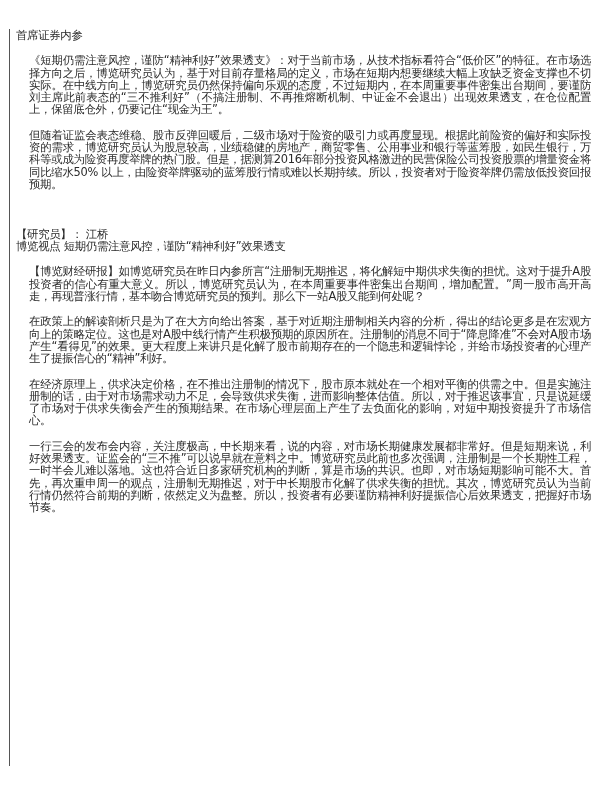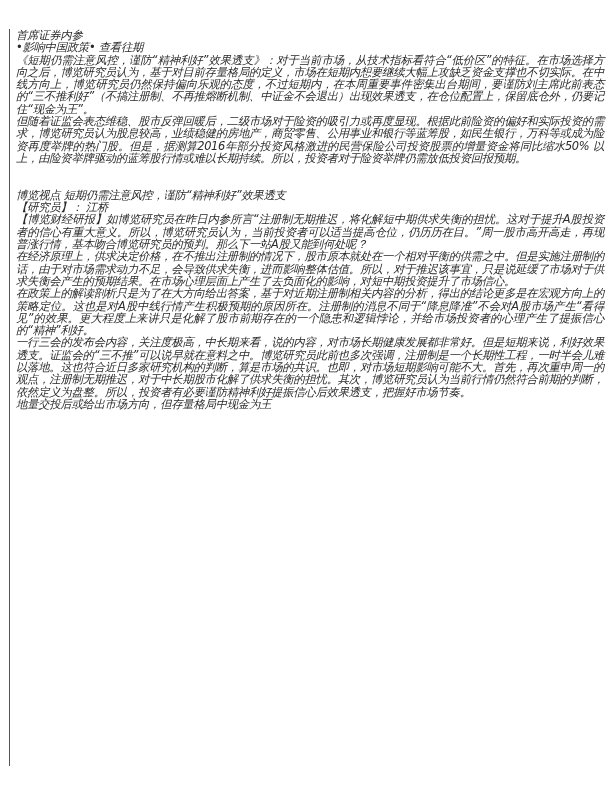--- a/index.html
+++ b/index.html
@@ -1,41 +1,37 @@
 <!DOCTYPE html>
 <html><head>
 <meta charset="utf-8">
 <style>
   html, body { margin: 0; padding: 0; background: #ffffff; }
   body { width: 612px; height: 792px; position: relative; overflow: hidden;
          font-family: "DejaVu Sans", "Liberation Sans", sans-serif; color: #2a2a2a; }
   .page { position: absolute; left: 9px; top: 29px; width: 594px; height: 737px;
-          border-left: 1px solid #555555; font-style: italic; }
+          border-left: 1px solid #555555; }
   .content { position: absolute; left: 6px; top: 0; width: 588px;
              font-size: 11.4px; line-height: 12.3px; letter-spacing: -0.3px; }
   .line { display: block; margin: 0; white-space: normal; }
   .gap { display: block; height: 24.6px; }
-  .p { margin: 0; text-align: justify; }
+  .p { margin: 13px; text-align: justify; }
 </style>
 </head>
 <body>
 
 <div class="page">
   <div class="content">
     <div class="line">首席证券内参</div>
-    <div class="line">
-      <span>•影响中国政策•  查看往期</span>
-    </div>
 
     <p class="p">《短期仍需注意风控，谨防“精神利好”效果透支》：对于当前市场，从技术指标看符合“低价区”的特征。在市场选择方向之后，博览研究员认为，基于对目前存量格局的定义，市场在短期内想要继续大幅上攻缺乏资金支撑也不切实际。在中线方向上，博览研究员仍然保持偏向乐观的态度，不过短期内，在本周重要事件密集出台期间，要谨防刘主席此前表态的“三不推利好”（不搞注册制、不再推熔断机制、中证金不会退出）出现效果透支，在仓位配置上，保留底仓外，仍要记住“现金为王”。</p>
     <p class="p">但随着证监会表态维稳、股市反弹回暖后，二级市场对于险资的吸引力或再度显现。根据此前险资的偏好和实际投资的需求，博览研究员认为股息较高，业绩稳健的房地产，商贸零售、公用事业和银行等蓝筹股，如民生银行，万科等或成为险资再度举牌的热门股。但是，据测算2016年部分投资风格激进的民营保险公司投资股票的增量资金将同比缩水50% 以上，由险资举牌驱动的蓝筹股行情或难以长期持续。所以，投资者对于险资举牌仍需放低投资回报预期。</p>
 
     <span class="gap"></span>
 
+    <div class="line">【研究员】： 江桥</div>
     <div class="line">博览视点 短期仍需注意风控，谨防“精神利好”效果透支</div>
-    <div class="line">【研究员】： 江桥</div>
-    <p class="p">【博览财经研报】如博览研究员在昨日内参所言“注册制无期推迟，将化解短中期供求失衡的担忧。这对于提升A股投资者的信心有重大意义。所以，博览研究员认为，当前投资者可以适当提高仓位，仍历历在目。”周一股市高开高走，再现普涨行情，基本吻合博览研究员的预判。那么下一站A股又能到何处呢？</p>
+    <p class="p">【博览财经研报】如博览研究员在昨日内参所言“注册制无期推迟，将化解短中期供求失衡的担忧。这对于提升A股投资者的信心有重大意义。所以，博览研究员认为，在本周重要事件密集出台期间，增加配置。”周一股市高开高走，再现普涨行情，基本吻合博览研究员的预判。那么下一站A股又能到何处呢？</p>
+    <p class="p">在政策上的解读剖析只是为了在大方向给出答案，基于对近期注册制相关内容的分析，得出的结论更多是在宏观方向上的策略定位。这也是对A股中线行情产生积极预期的原因所在。注册制的消息不同于“降息降准”不会对A股市场产生“看得见”的效果。更大程度上来讲只是化解了股市前期存在的一个隐患和逻辑悖论，并给市场投资者的心理产生了提振信心的“精神”利好。</p>
     <p class="p">在经济原理上，供求决定价格，在不推出注册制的情况下，股市原本就处在一个相对平衡的供需之中。但是实施注册制的话，由于对市场需求动力不足，会导致供求失衡，进而影响整体估值。所以，对于推迟该事宜，只是说延缓了市场对于供求失衡会产生的预期结果。在市场心理层面上产生了去负面化的影响，对短中期投资提升了市场信心。</p>
-    <p class="p">在政策上的解读剖析只是为了在大方向给出答案，基于对近期注册制相关内容的分析，得出的结论更多是在宏观方向上的策略定位。这也是对A股中线行情产生积极预期的原因所在。注册制的消息不同于“降息降准”不会对A股市场产生“看得见”的效果。更大程度上来讲只是化解了股市前期存在的一个隐患和逻辑悖论，并给市场投资者的心理产生了提振信心的“精神”利好。</p>
     <p class="p">一行三会的发布会内容，关注度极高，中长期来看，说的内容，对市场长期健康发展都非常好。但是短期来说，利好效果透支。证监会的“三不推”可以说早就在意料之中。博览研究员此前也多次强调，注册制是一个长期性工程，一时半会儿难以落地。这也符合近日多家研究机构的判断，算是市场的共识。也即，对市场短期影响可能不大。首先，再次重申周一的观点，注册制无期推迟，对于中长期股市化解了供求失衡的担忧。其次，博览研究员认为当前行情仍然符合前期的判断，依然定义为盘整。所以，投资者有必要谨防精神利好提振信心后效果透支，把握好市场节奏。</p>
-    <div class="line">地量交投后或给出市场方向，但存量格局中现金为王</div>
   </div>
 </div>
 
 </body></html>

